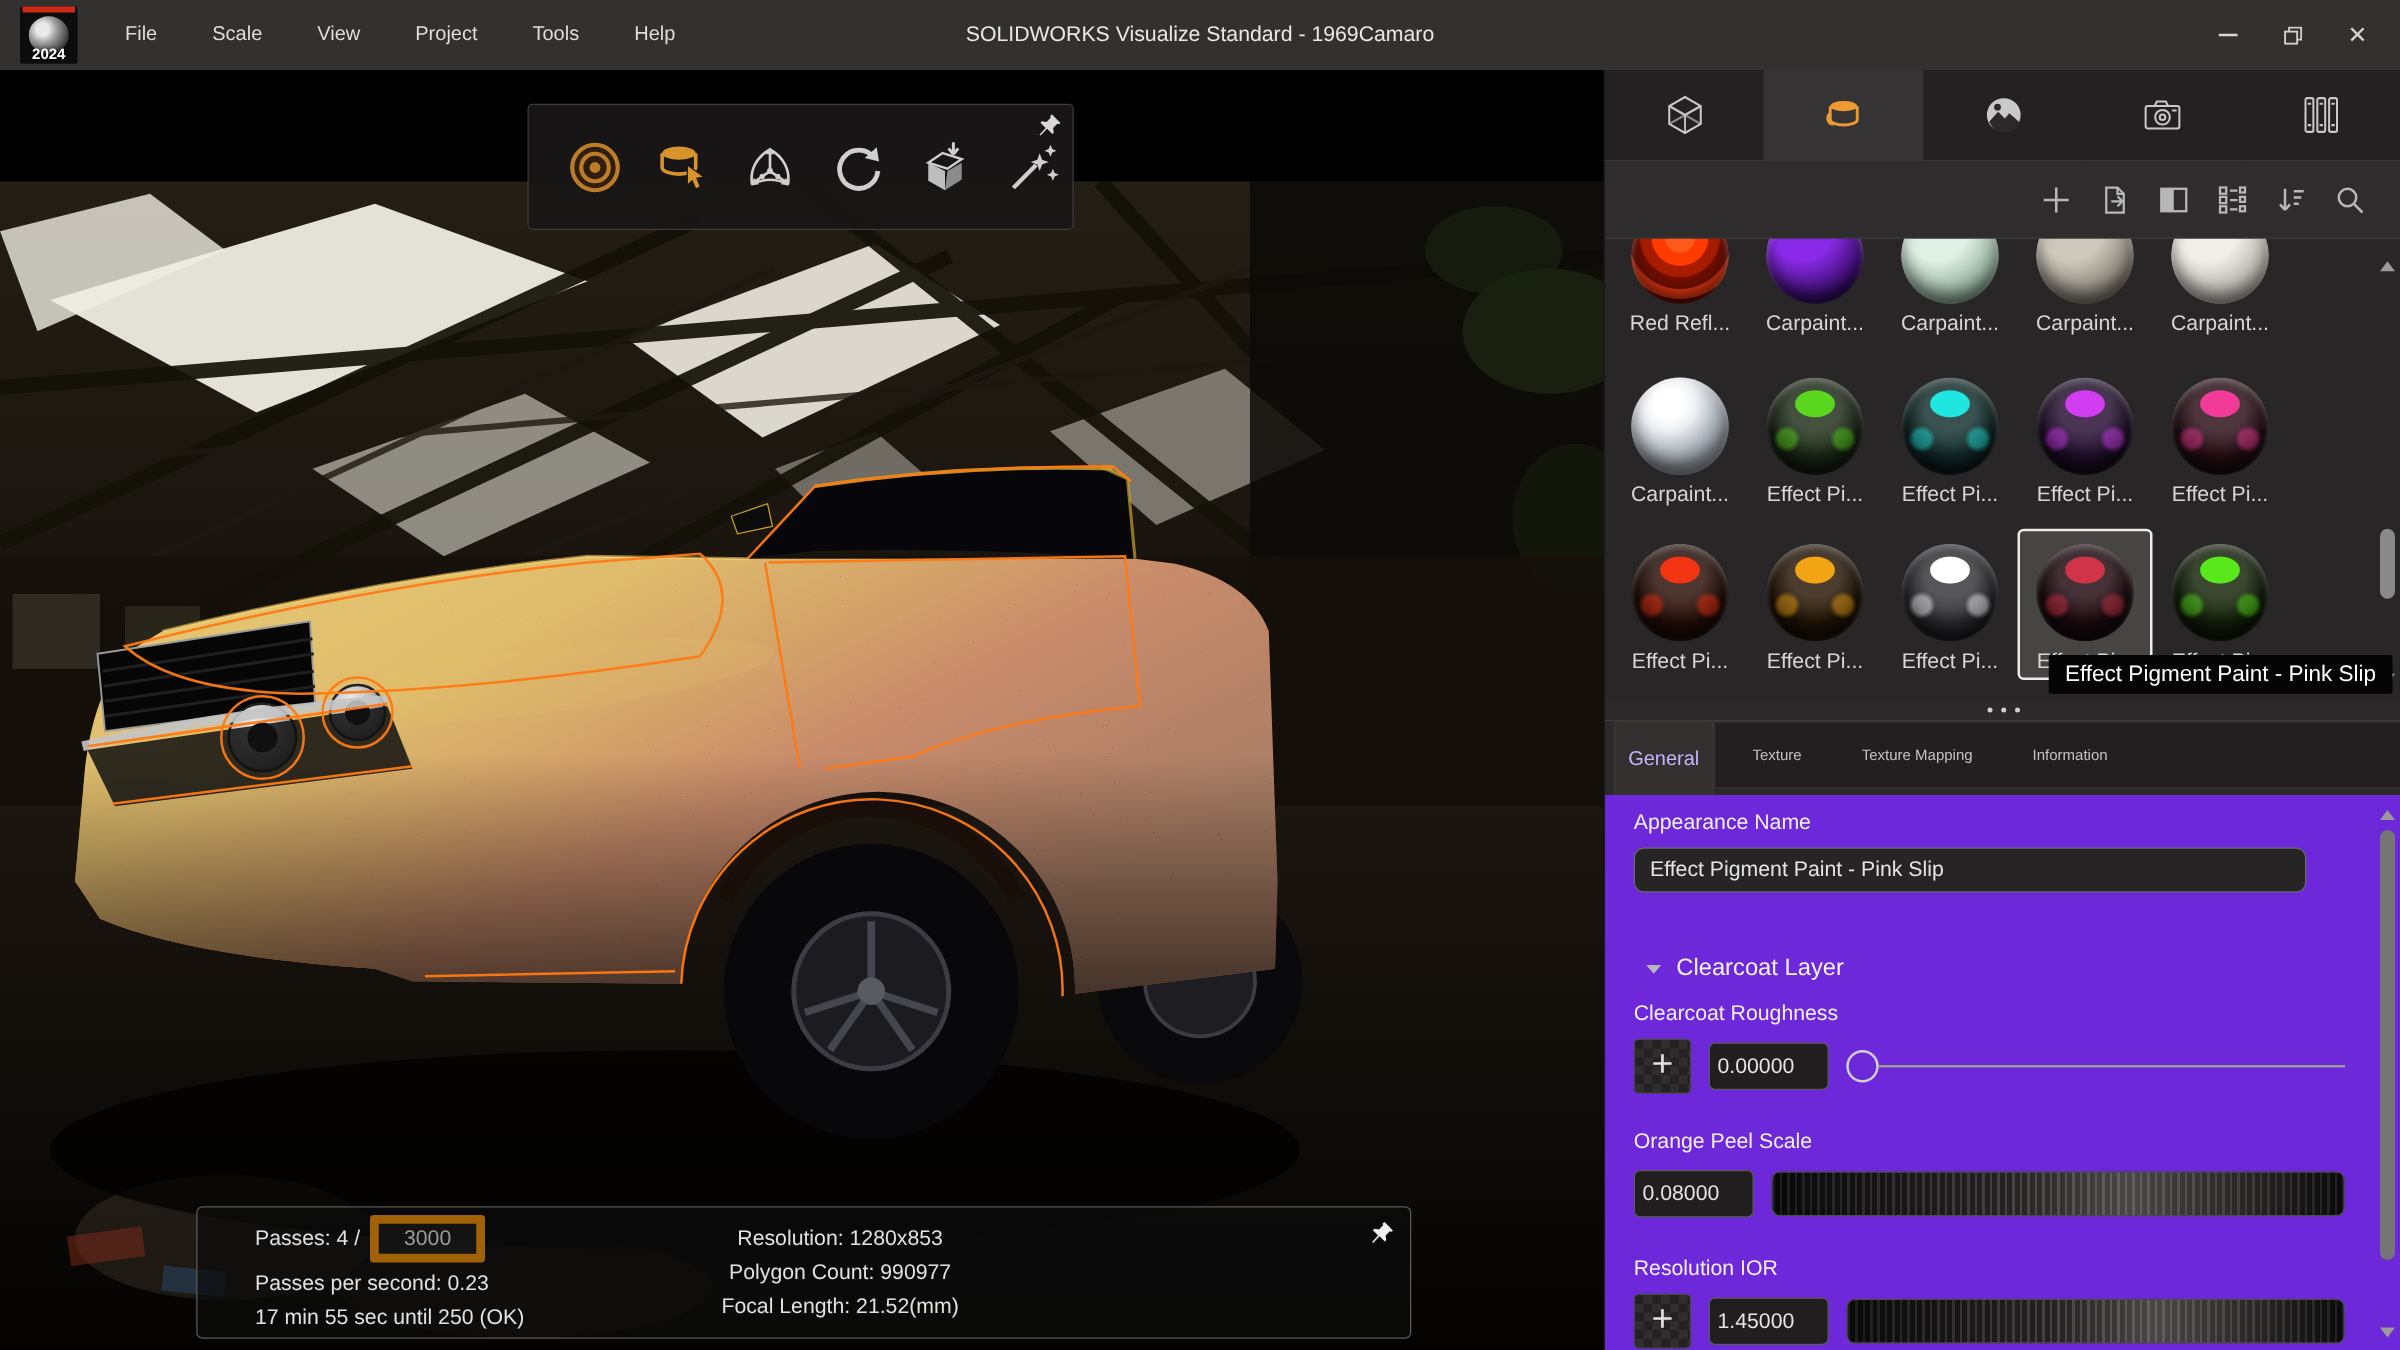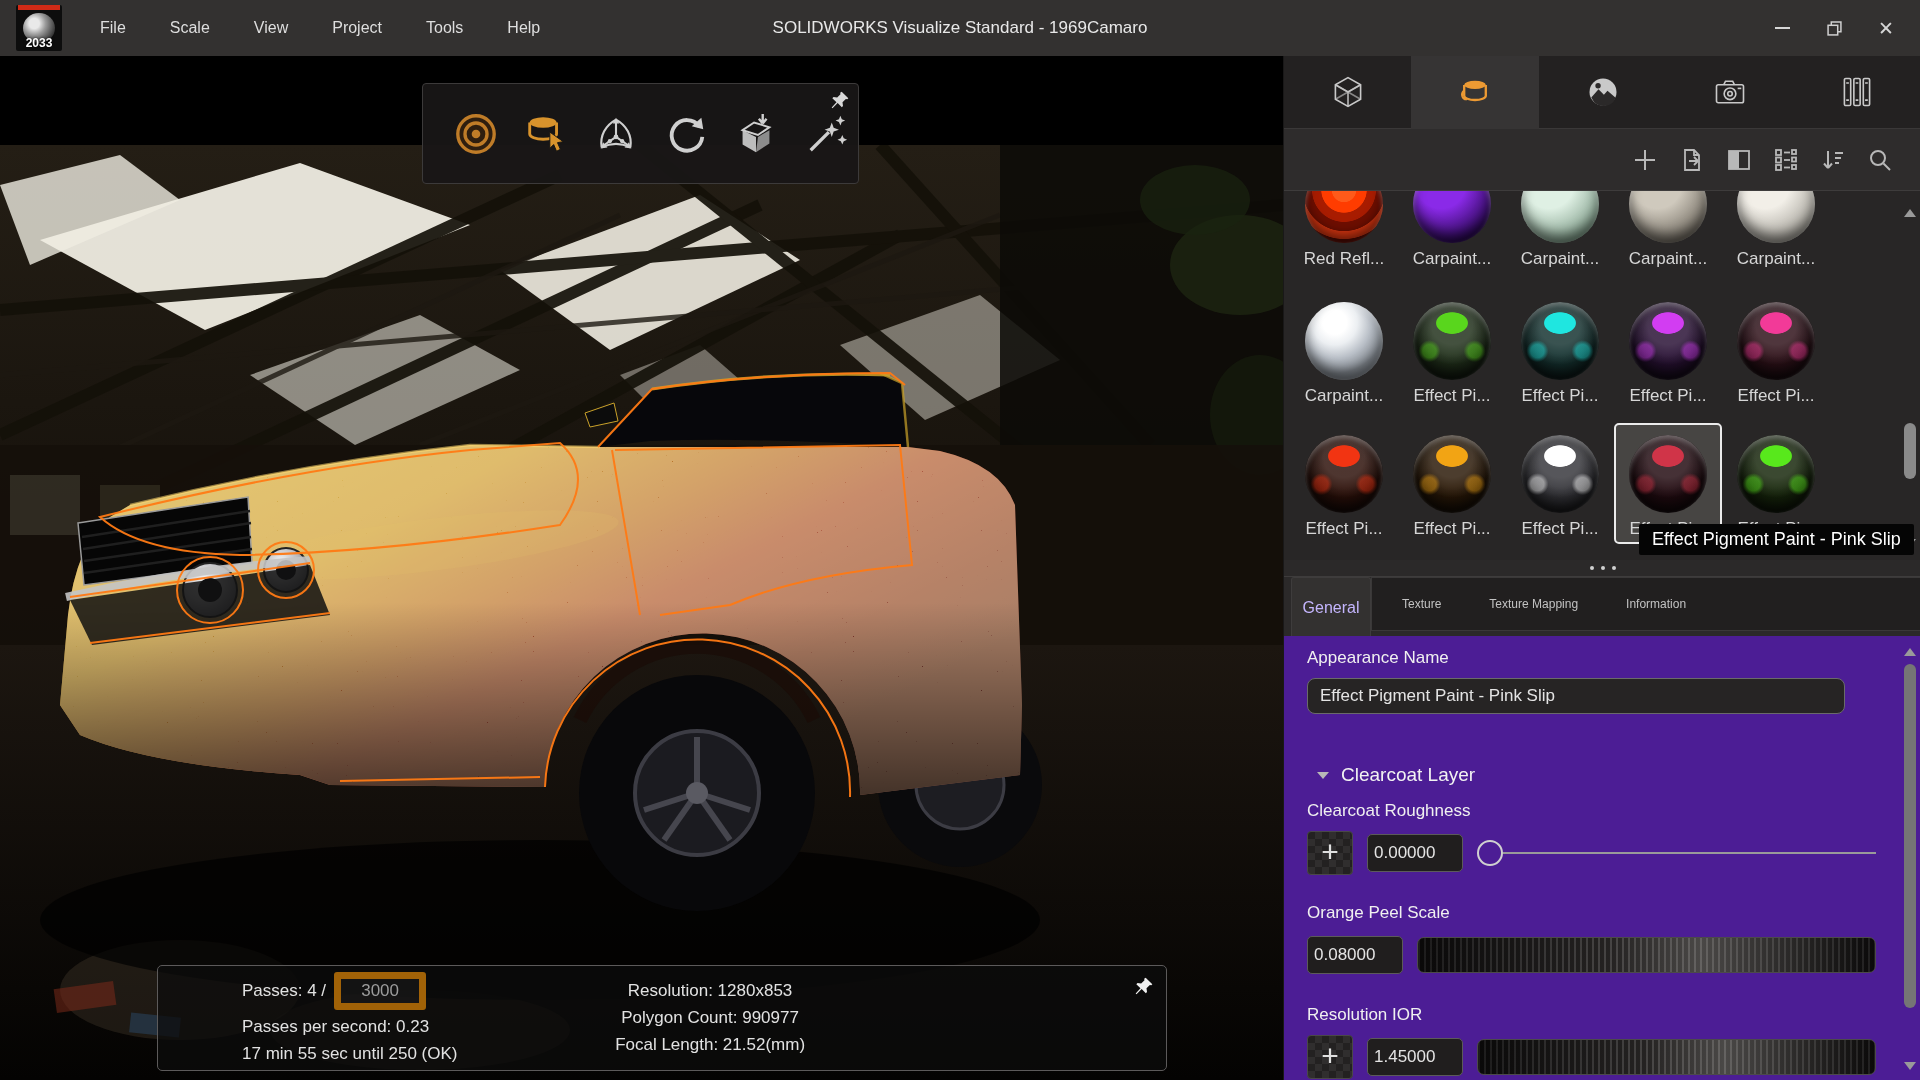--- a/index.html
+++ b/index.html
@@ -24,21 +24,21 @@
   .viewport{position:absolute;left:0;top:56px;width:1283px;height:1024px;background:#000;}
   .scene{position:absolute;left:0;top:89px;width:1283px;height:935px;display:block;}
   
   .vtoolbar{position:absolute;left:422px;top:27px;width:437px;height:101px;background:rgba(24,22,22,.94);
             border:1px solid #3c3a3a;border-radius:4px;display:flex;align-items:center;padding:0 0 0 30px;box-sizing:border-box;}
   .vtool{width:46px;height:46px;margin-right:24px;display:flex;align-items:center;justify-content:center;}
   .vtool svg{width:46px;height:46px;}
   .vt-pin{position:absolute;right:8px;top:6px;width:20px;height:20px;}
   
   .statsbox{position:absolute;left:157px;top:909px;width:970px;height:104px;background:rgba(12,12,12,.74);
-            border:1px solid #5c5a5a;border-radius:5px;display:flex;font-size:17px;color:#e2e2e2;padding-left:38px;}
+            border:1px solid #5c5a5a;border-radius:5px;display:flex;font-size:17px;color:#e2e2e2;}
   .scol{display:flex;flex-direction:column;justify-content:center;gap:7px;}
   .scol.c1{width:36%;padding-left:46px;box-sizing:border-box;}
   .scol.c2{width:34%;align-items:center;text-align:center;}
   .scol.c3{width:30%;align-items:center;text-align:center;}
   .srow{display:flex;align-items:center;gap:8px;}
   .passbox{display:inline-block;min-width:62px;padding:2px 8px;border:7px solid #a16207;border-radius:3px;
            color:#9c9c9c;background:rgba(30,30,30,.5);text-align:center;}
   .locksvg{width:22px;height:22px;margin-bottom:2px;}
   .ov-pin{position:absolute;right:12px;top:10px;width:20px;height:20px;}
   
@@ -70,21 +70,21 @@
   .pdivider{position:absolute;left:0;top:504px;width:637px;height:16px;background:#2b2929;display:flex;align-items:center;
             justify-content:center;gap:7px;}
   .pdivider i{width:4px;height:4px;border-radius:50%;background:#d0d0d0;display:block;}
   .proptabs{position:absolute;left:0;top:520px;width:637px;height:60px;background:#2b2929;border-top:1px solid #3e3c3c;display:flex;}
   .gen-tab{margin-left:7px;width:78px;height:60px;background:#333130;border:1px solid #3e3c3c;border-bottom:none;
            border-radius:3px 3px 0 0;display:flex;align-items:center;justify-content:center;font-size:16px;color:#c4b5fd;}
   .other-tabs{flex:1;height:54px;background:#211f1f;border:1px solid #3a3838;display:flex;align-items:center;
               gap:48px;padding-left:30px;box-sizing:border-box;}
   .other-tabs span{font-size:12px;color:#c2c2c2;}
   
-  .propc{position:absolute;left:0;top:580px;width:637px;height:444px;background:#4c1d95;
+  .propc{position:absolute;left:0;top:580px;width:637px;height:444px;background:#6d28d9;
          padding:12px 45px 0 23px;box-sizing:border-box;}
   .flabel{font-size:17px;color:#f0f0f0;margin-bottom:10px;}
   .name-input{display:block;width:538px;height:36px;background:#262424;border:1px solid #6a6a6a;border-radius:8px;
               color:#e4e4e4;font-size:17px;padding:0 12px;box-sizing:border-box;font-family:"Liberation Sans",sans-serif;}
   .sechead{margin-top:50px;margin-bottom:15px;display:flex;align-items:center;gap:12px;font-size:19px;color:#f2f2f2;}
   .sechead .tri{width:0;height:0;border-left:6px solid transparent;border-right:6px solid transparent;
                 border-top:7px solid #b8b8b8;margin-left:10px;}
   .fblock{margin-bottom:28px;}
   .fctrls{margin-top:10px;display:flex;align-items:center;gap:14px;height:44px;}
   .addbtn{width:44px;height:42px;border:1px solid #4a4848;border-radius:4px;position:relative;flex:none;
@@ -105,21 +105,21 @@
 </style>
 </head>
 <body>
 
 <div class="stage">
 
   <header class="titlebar">
     <div class="logo">
       <div class="rbar"></div>
       <div class="orb"></div>
-      <div class="yr">2033</div>
+      <div class="yr">2024</div>
     </div>
     <nav class="menubar">
         <div class="mitem">File</div>
         <div class="mitem">Scale</div>
         <div class="mitem">View</div>
         <div class="mitem">Project</div>
         <div class="mitem">Tools</div>
         <div class="mitem">Help</div>
       </nav>
     <div class="wtitle">SOLIDWORKS Visualize Standard - 1969Camaro</div>

